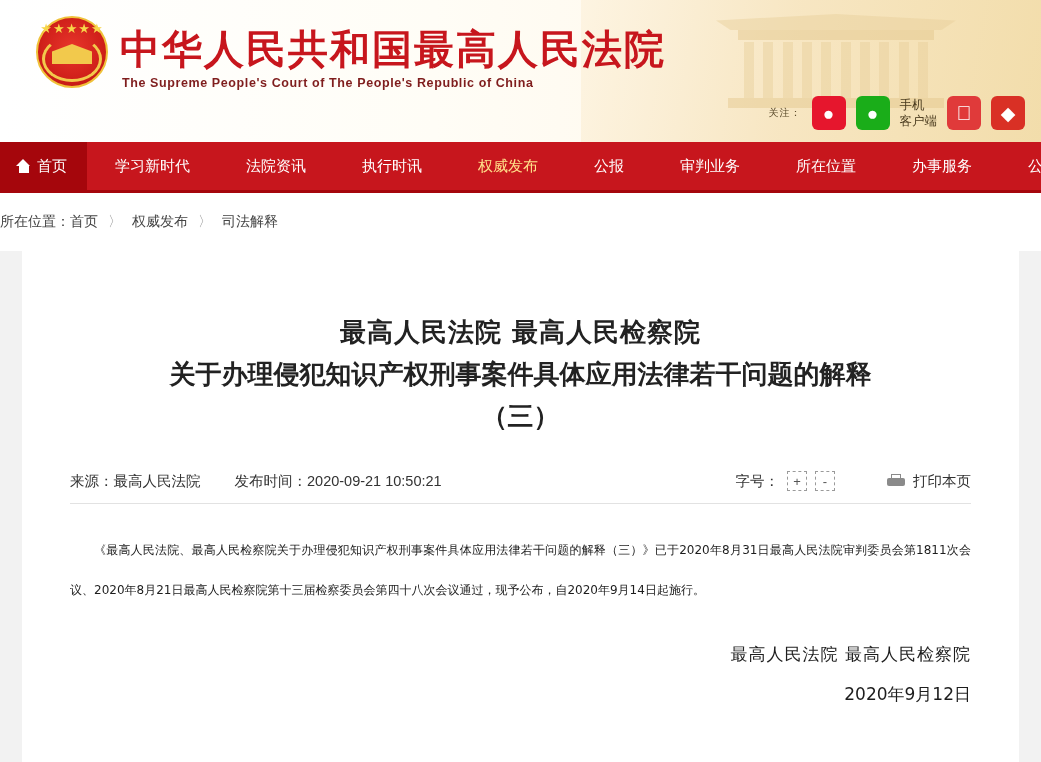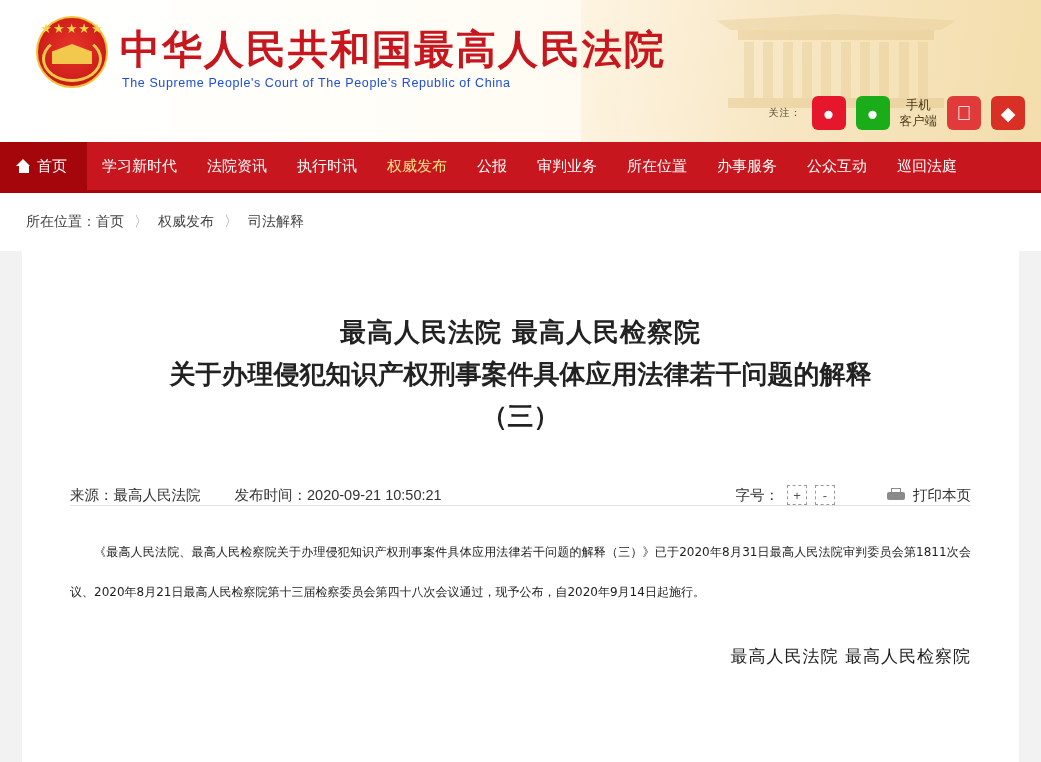--- a/index.html
+++ b/index.html
@@ -104,22 +104,22 @@
     font-size: 40px;
     font-weight: bold;
     color: #c7161d;
     letter-spacing: 2px;
     white-space: nowrap;
   }
   .title-en {
     position: absolute;
     left: 122px; top: 76px;
     font-size: 12.5px;
-    font-weight: normal;
-    color: #1d4ed8;
+    font-weight: bold;
+    color: #7f1d1d;
     letter-spacing: .6px;
     white-space: nowrap;
   }
 
   .follow-bar {
     position: absolute;
     right: 16px; top: 96px;
     display: flex;
     align-items: center;
     gap: 10px;
@@ -138,37 +138,36 @@
     line-height: 1;
   }
   .sq.weibo { background: #e6162d; }
   .sq.wechat { background: #1aad19; }
   .sq.apple { background: #e03a3a; color: #fff; font-size: 20px; }
   .sq.android { background: #d93025; color: #fff; font-size: 19px; }
   .mobile-txt {
     font-size: 12.5px;
     line-height: 16px;
     color: #4a3b1e;
-    text-align: center;
     white-space: nowrap;
   }
 
   
   .nav {
     height: 48px;
     background: #c7161d;
     display: flex;
     align-items: stretch;
     border-bottom: 3px solid #a5060c;
   }
   .nav-item {
     display: flex;
     align-items: center;
     justify-content: center;
-    padding: 0 15px;
+    padding: 0 28px;
     color: #ffffff;
     font-size: 15px;
     cursor: pointer;
     white-space: nowrap;
   }
   .nav-item.home {
     background: #a5060c;
     padding: 0 20px 0 16px;
     gap: 6px;
   }
@@ -193,21 +192,20 @@
     width: 10px; height: 8px;
     background: #fff;
   }
 
   
   .crumb-wrap {
     height: 58px;
     background: #fff;
     display: flex;
     align-items: center;
-    padding-left: 26px;
     font-size: 14px;
     color: #444;
   }
   .crumb-wrap .sep { margin: 0 10px; color: #999; }
   .crumb-wrap a { color: #444; text-decoration: none; cursor: pointer; }
 
   
   .page-body {
     background: #f2f2f2;
     padding: 0 0 0 0;
@@ -227,21 +225,22 @@
     font-size: 26px;
     font-weight: bold;
     color: #222;
     line-height: 42px;
   }
   .doc-title .l1 { display: block; letter-spacing: 1px; }
   .doc-title .l2 { display: block; letter-spacing: 0px; }
   .doc-title .l3 { display: block; }
 
   .meta {
-    margin: 48px 48px 0 48px;
+    margin: 34px 48px 0 48px;
+    padding-bottom: 12px;
     border-bottom: 1px solid #e2e2e2;
     display: flex;
     align-items: center;
     font-size: 14.5px;
     color: #333;
   }
   .meta .source { margin-right: 34px; }
   .meta .spacer { flex: 1; }
   .meta .fontsize-label { margin-right: 8px; }
   .btn-box {
@@ -428,16 +427,17 @@
         <span>打印本页</span>
       </span>
     </div>
 
     <div class="doc-body">
       <p>《最高人民法院、最高人民检察院关于办理侵犯知识产权刑事案件具体应用法律若干问题的解释（三）》已于2020年8月31日最高人民法院审判委员会第1811次会议、2020年8月21日最高人民检察院第十三届检察委员会第四十八次会议通过，现予公布，自2020年9月14日起施行。</p>
     </div>
 
     <div class="sign">
       <div class="org">最高人民法院  最高人民检察院</div>
+      <div>2020年9月12日</div>
     </div>
 
   </div>
 </div>
 
 </body></html>

